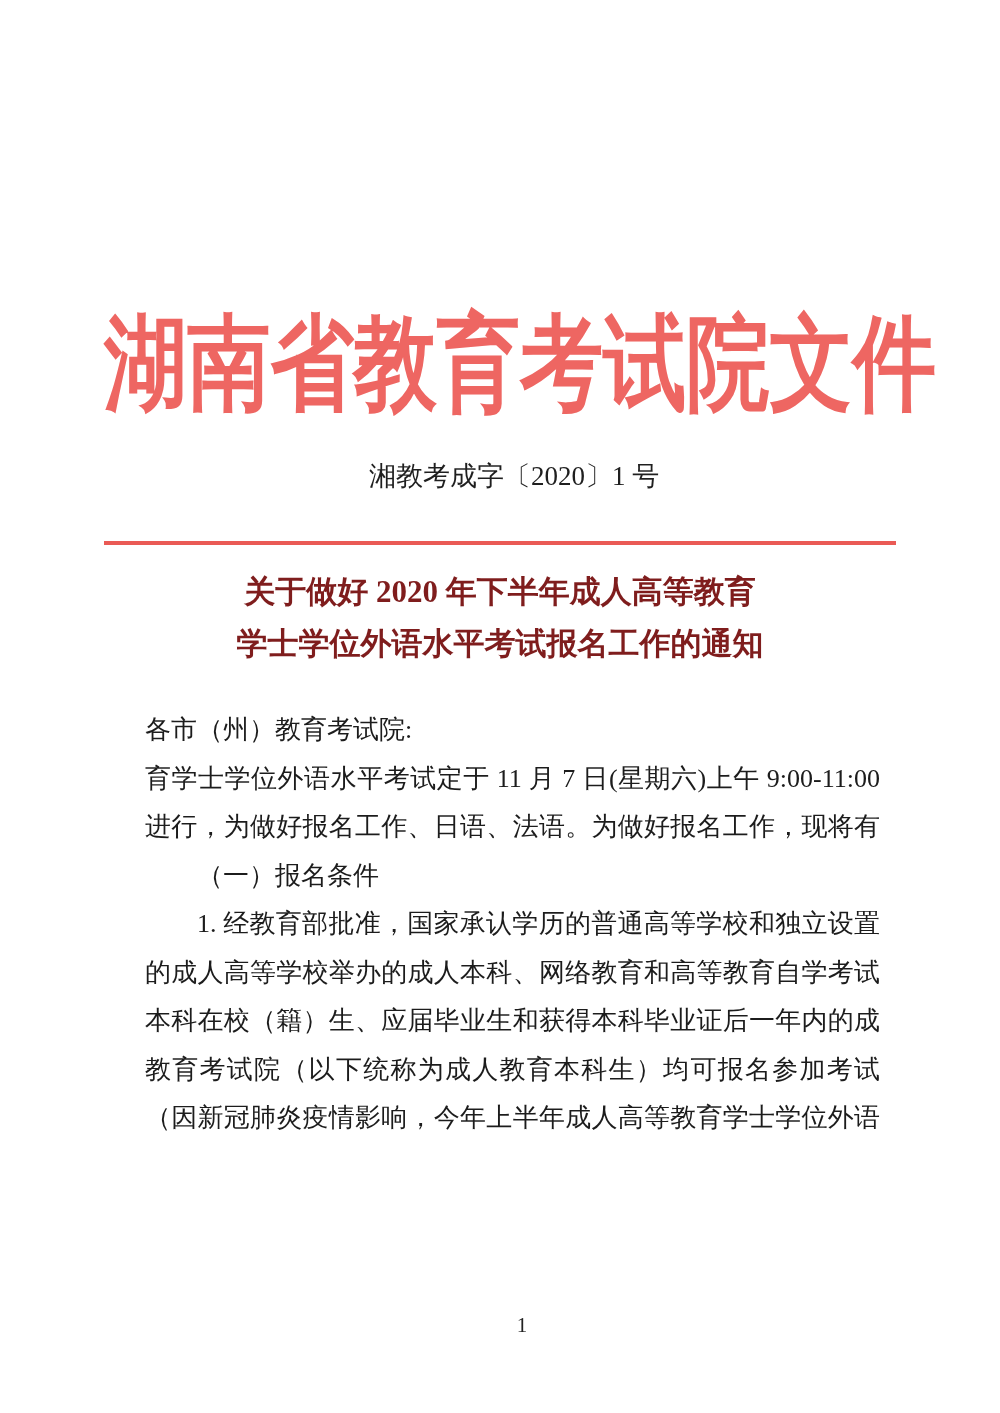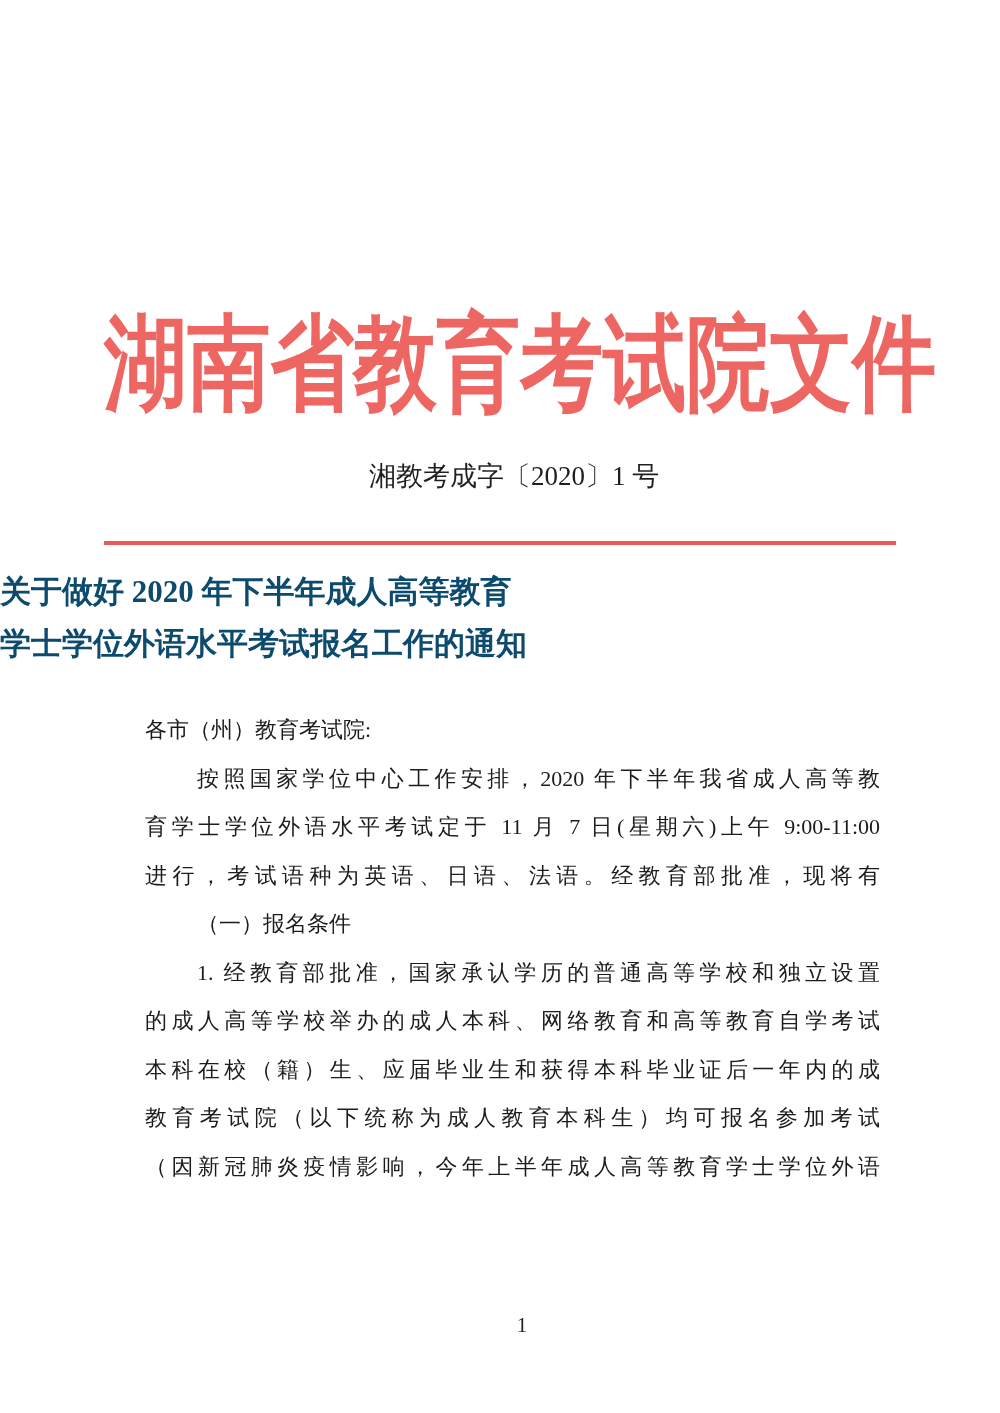--- a/index.html
+++ b/index.html
@@ -46,29 +46,30 @@
     white-space:nowrap;
   }
   
   .red-rule{
     position:absolute;top:541px;left:104px;width:792px;height:4px;
     background:var(--rule-red);
   }
   
   .doc-title{
     position:absolute;top:566px;left:0;width:1000px;
+    text-align:center;
     font-size:31px;line-height:52px;
     font-weight:bold;
-    color:#0c4a6e;
+    color:#7f1d1d;
     white-space:nowrap;
   }
   
   .body-text{
     position:absolute;top:706px;left:145px;width:735px;
-    font-size:22px;line-height:48.5px;
+    font-size:26px;line-height:48.5px;
     color:#1c1c1c;
   }
   .bline{
     height:48.5px;
     overflow:hidden;
     white-space:nowrap;
     text-align:left;
   }
   .bline.fill{
     white-space:normal;
@@ -99,23 +100,22 @@
 
   <div class="red-rule"></div>
 
   <div class="doc-title">
     <div>关于做好 2020 年下半年成人高等教育</div>
     <div>学士学位外语水平考试报名工作的通知</div>
   </div>
 
   <div class="body-text">
     <div class="bline">各市（州）教育考试院:</div>
-    <div class="bline indent fill">按照国家学位中心工作安排，2020 年下半年我省成人高等教</div>
     <div class="bline fill">育学士学位外语水平考试定于 11 月 7 日(星期六)上午 9:00-11:00</div>
-    <div class="bline fill">进行，考试语种为英语、日语、法语。经教育部批准，现将有</div>
+    <div class="bline fill">进行，为做好报名工作、日语、法语。为做好报名工作，现将有</div>
     <div class="bline indent">（一）报名条件</div>
     <div class="bline indent fill">1. 经教育部批准，国家承认学历的普通高等学校和独立设置</div>
     <div class="bline fill">的成人高等学校举办的成人本科、网络教育和高等教育自学考试</div>
     <div class="bline fill">本科在校（籍）生、应届毕业生和获得本科毕业证后一年内的成</div>
     <div class="bline fill">教育考试院（以下统称为成人教育本科生）均可报名参加考试</div>
     <div class="bline fill">（因新冠肺炎疫情影响，今年上半年成人高等教育学士学位外语</div>
   </div>
 
   <div class="page-number">1</div>
 

